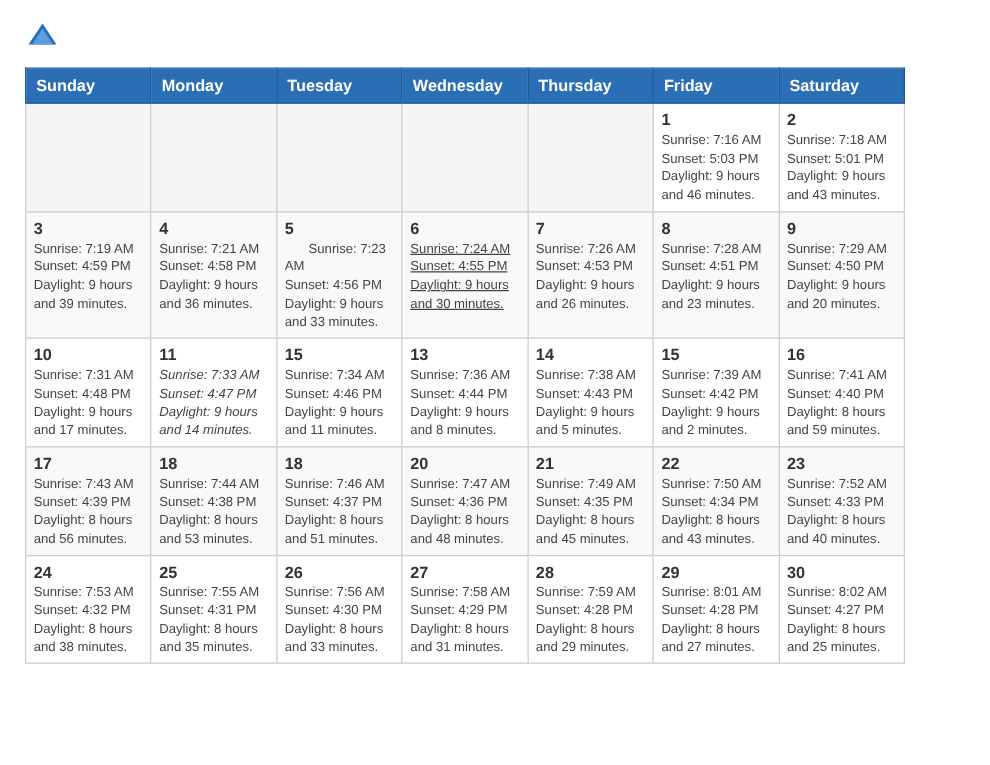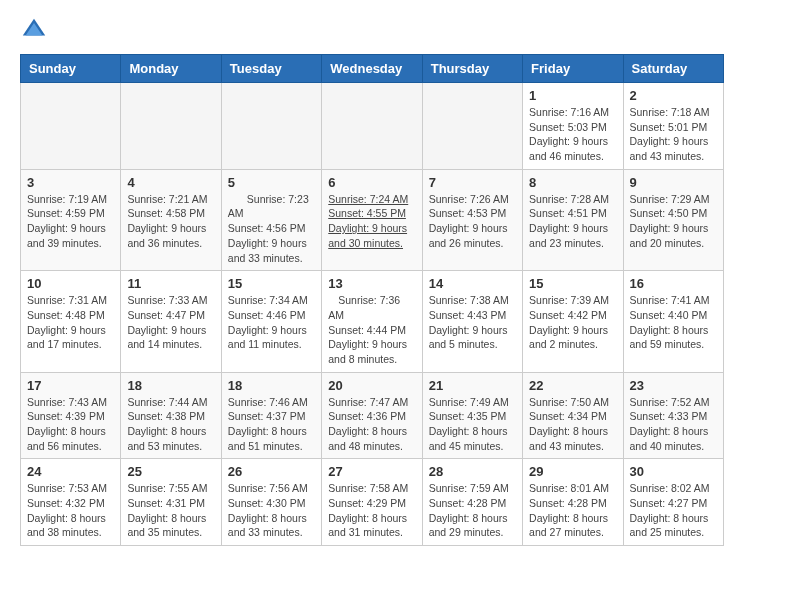--- a/index.html
+++ b/index.html
@@ -174,29 +174,29 @@
           <td><span class="day-number">9</span><span class="day-info" style="white-space: pre-line;">Sunrise: 7:29 AM
 Sunset: 4:50 PM
 Daylight: 9 hours
 and 20 minutes.</span></td>
         </tr>
         <tr>
           <td><span class="day-number">10</span><span class="day-info" style="white-space: pre-line;">Sunrise: 7:31 AM
 Sunset: 4:48 PM
 Daylight: 9 hours
 and 17 minutes.</span></td>
-          <td><span class="day-number">11</span><span class="day-info" style="white-space: pre-line;">Sunrise: 7:33 AM
+          <td><span class="day-number">11</span><span class="day-info" style="white-space: pre-line; font-style: italic;">Sunrise: 7:33 AM
 Sunset: 4:47 PM
 Daylight: 9 hours
 and 14 minutes.</span></td>
           <td><span class="day-number">15</span><span class="day-info" style="white-space: pre-line;">Sunrise: 7:34 AM
 Sunset: 4:46 PM
 Daylight: 9 hours
 and 11 minutes.</span></td>
-          <td><span class="day-number">13</span><span class="day-info" style="white-space: pre-line; margin-left: 10px;">Sunrise: 7:36 AM
+          <td><span class="day-number">13</span><span class="day-info" style="white-space: pre-line;">Sunrise: 7:36 AM
 Sunset: 4:44 PM
 Daylight: 9 hours
 and 8 minutes.</span></td>
           <td><span class="day-number">14</span><span class="day-info" style="white-space: pre-line;">Sunrise: 7:38 AM
 Sunset: 4:43 PM
 Daylight: 9 hours
 and 5 minutes.</span></td>
           <td><span class="day-number">15</span><span class="day-info" style="white-space: pre-line;">Sunrise: 7:39 AM
 Sunset: 4:42 PM
 Daylight: 9 hours

